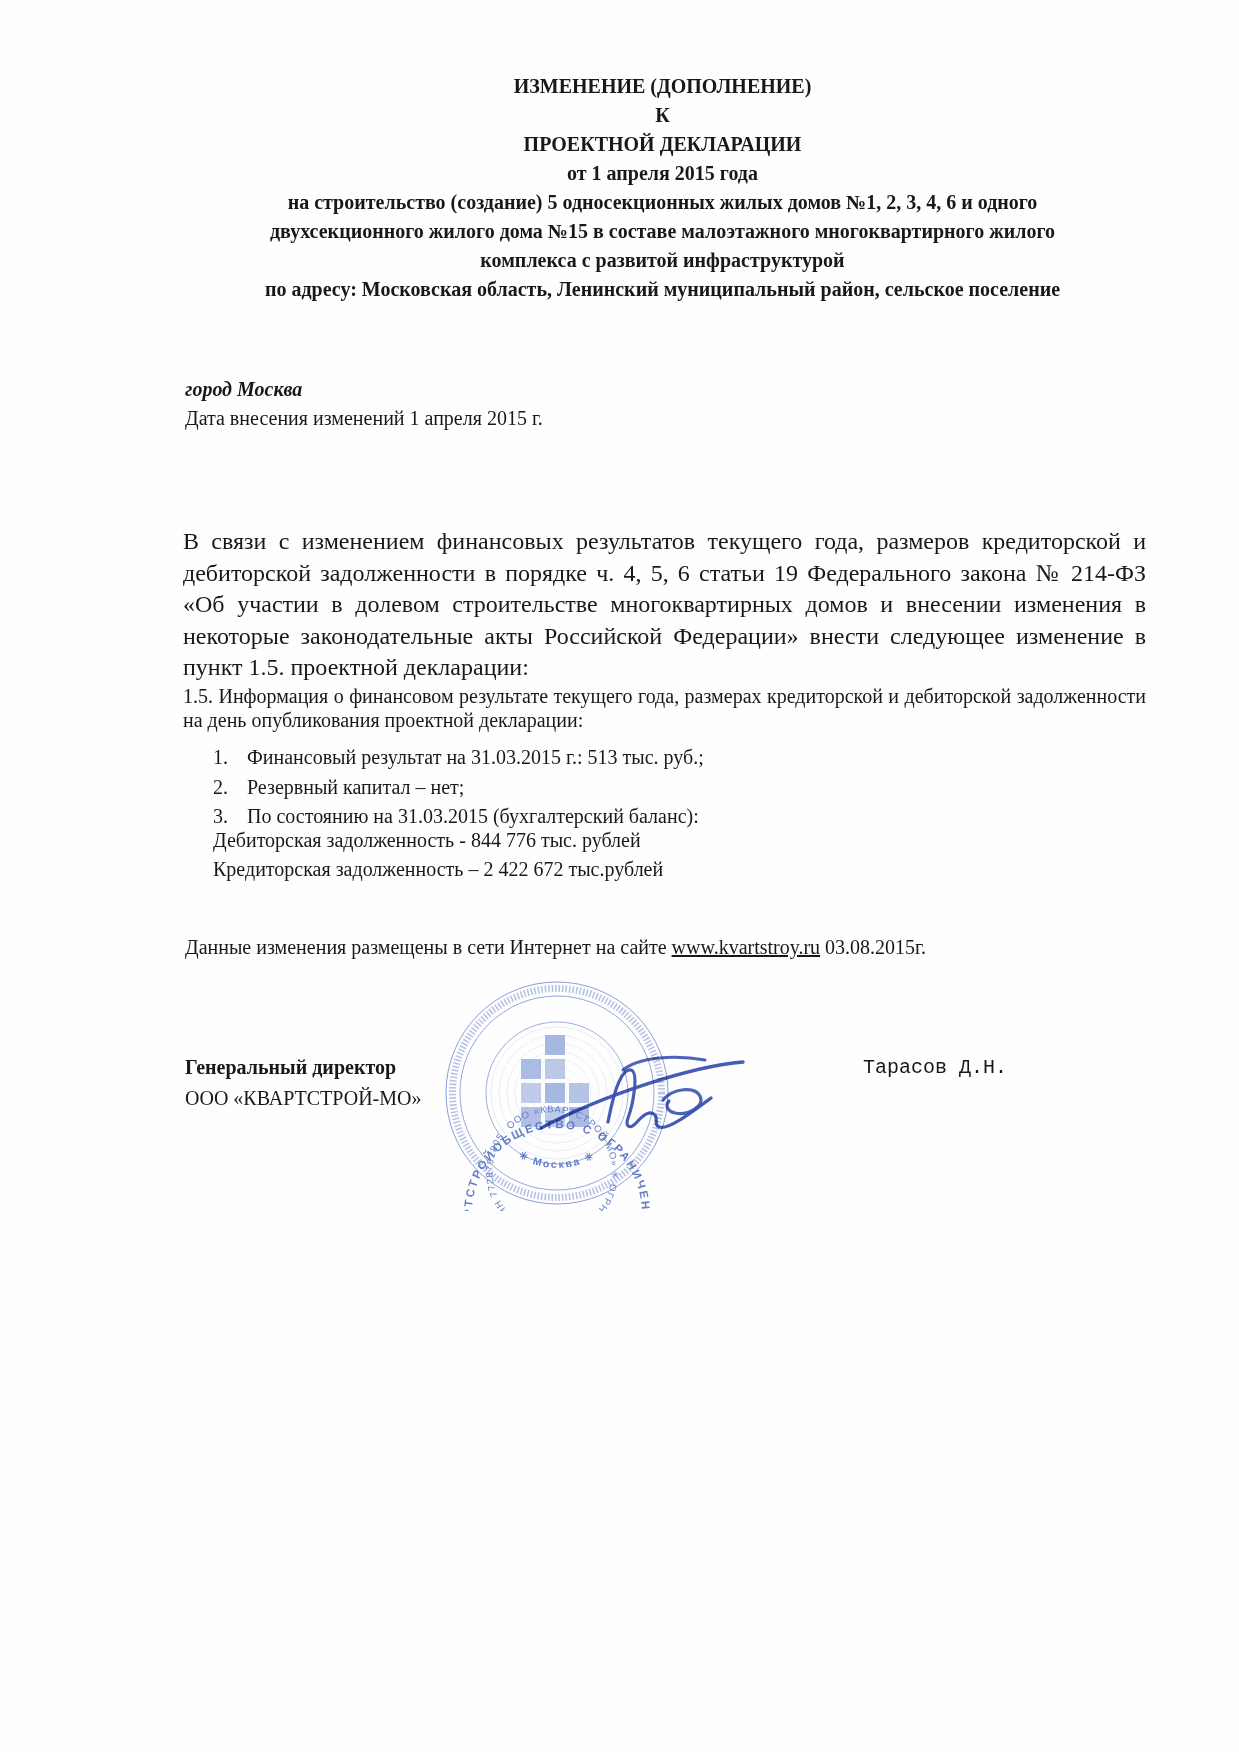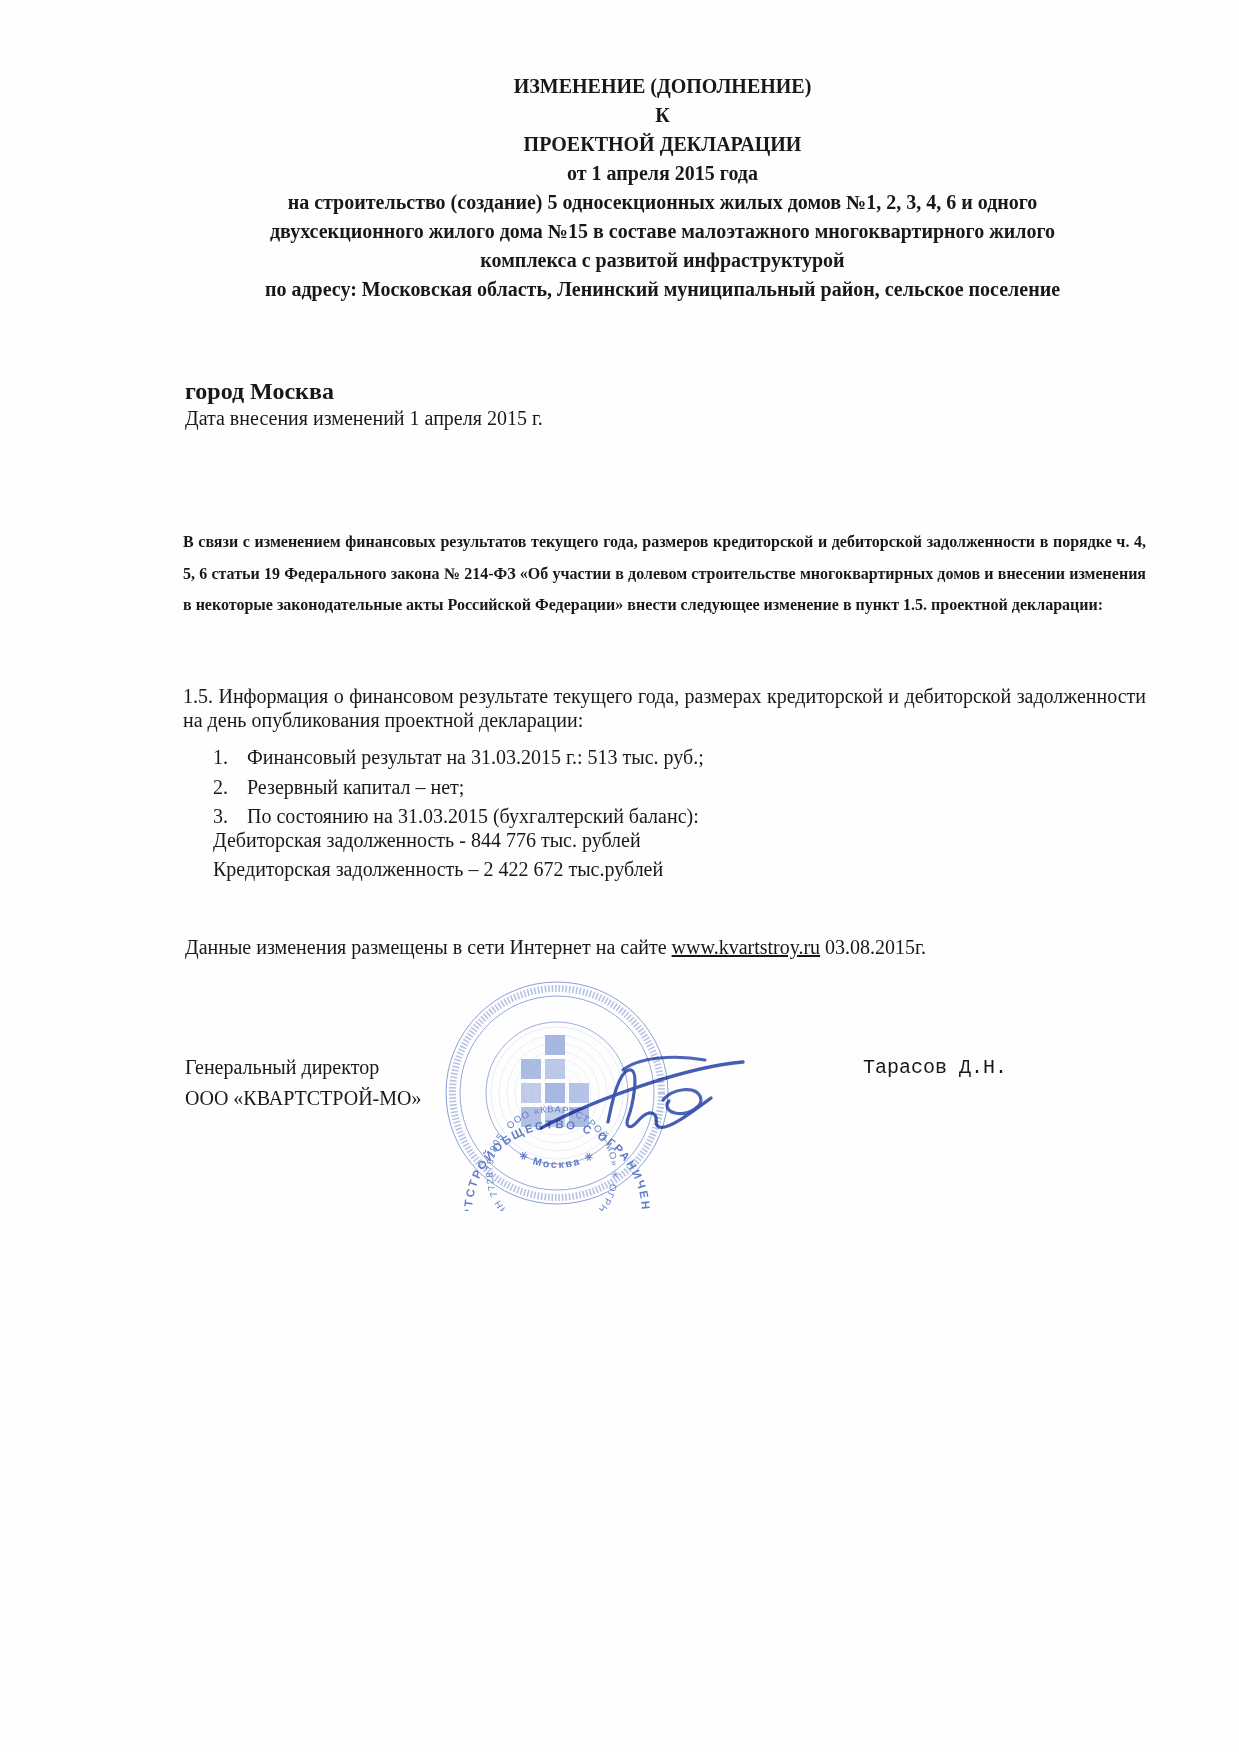--- a/index.html
+++ b/index.html
@@ -15,44 +15,44 @@
   .abs { position: absolute; }
 
   .title-block {
     left: 138px; top: 72px; width: 963px;
     text-align: center; font-weight: bold;
     font-size: 20px; line-height: 29px;
   }
   .title-line { white-space: nowrap; }
   .title-line.wrapok { white-space: normal; }
 
-  .city-line { left: 142px; top: 378px; font-size: 24px; font-weight: bold; }
+  .city-line { left: 142px; top: 378px; font-size: 20px; font-weight: bold; font-style: italic; }
   .date-line { left: 142px; top: 407px; font-size: 20px; }
 
   .intro-par {
     left: 140px; top: 526px; width: 963px;
-    font-size: 16px; line-height: 31.5px; text-align: justify; font-weight: bold;
+    font-size: 24px; line-height: 31.5px; text-align: justify;
   }
 
   .section-heading {
     left: 140px; top: 684px; width: 963px;
     font-size: 20px; line-height: 24px; font-weight: normal; text-align: justify;
   }
 
   .fin-list { left: 170px; top: 743px; width: 930px; font-size: 20px; }
   .fin-row { display: flex; line-height: 29.5px; }
   .fin-num { width: 34px; flex: 0 0 34px; }
   .sub-line { left: 170px; font-size: 20px; line-height: 29.5px; }
   .receivables { top: 826px; }
   .payables { top: 855px; }
 
   .publication { left: 142px; top: 936px; font-size: 20px; }
   .pub-link { text-decoration: underline; text-align: right; }
 
-  .sig-role1 { left: 142px; top: 1056px; font-size: 20px; }
+  .sig-role1 { left: 142px; top: 1056px; font-size: 20px; font-weight: bold; }
   .sig-role2 { left: 142px; top: 1087px; font-size: 20px; }
   .sig-name  { left: 820px; top: 1056px; font-size: 20px; font-family: Liberation Mono, monospace; }
 
   .stamp-svg {
     left: 396px; top: 975px; width: 236px; height: 236px;
     mix-blend-mode: multiply; opacity: 0.92; pointer-events: none;
   }
   .signature-svg {
     left: 394px; top: 1000px; width: 330px; height: 160px;
     mix-blend-mode: multiply; pointer-events: none;

